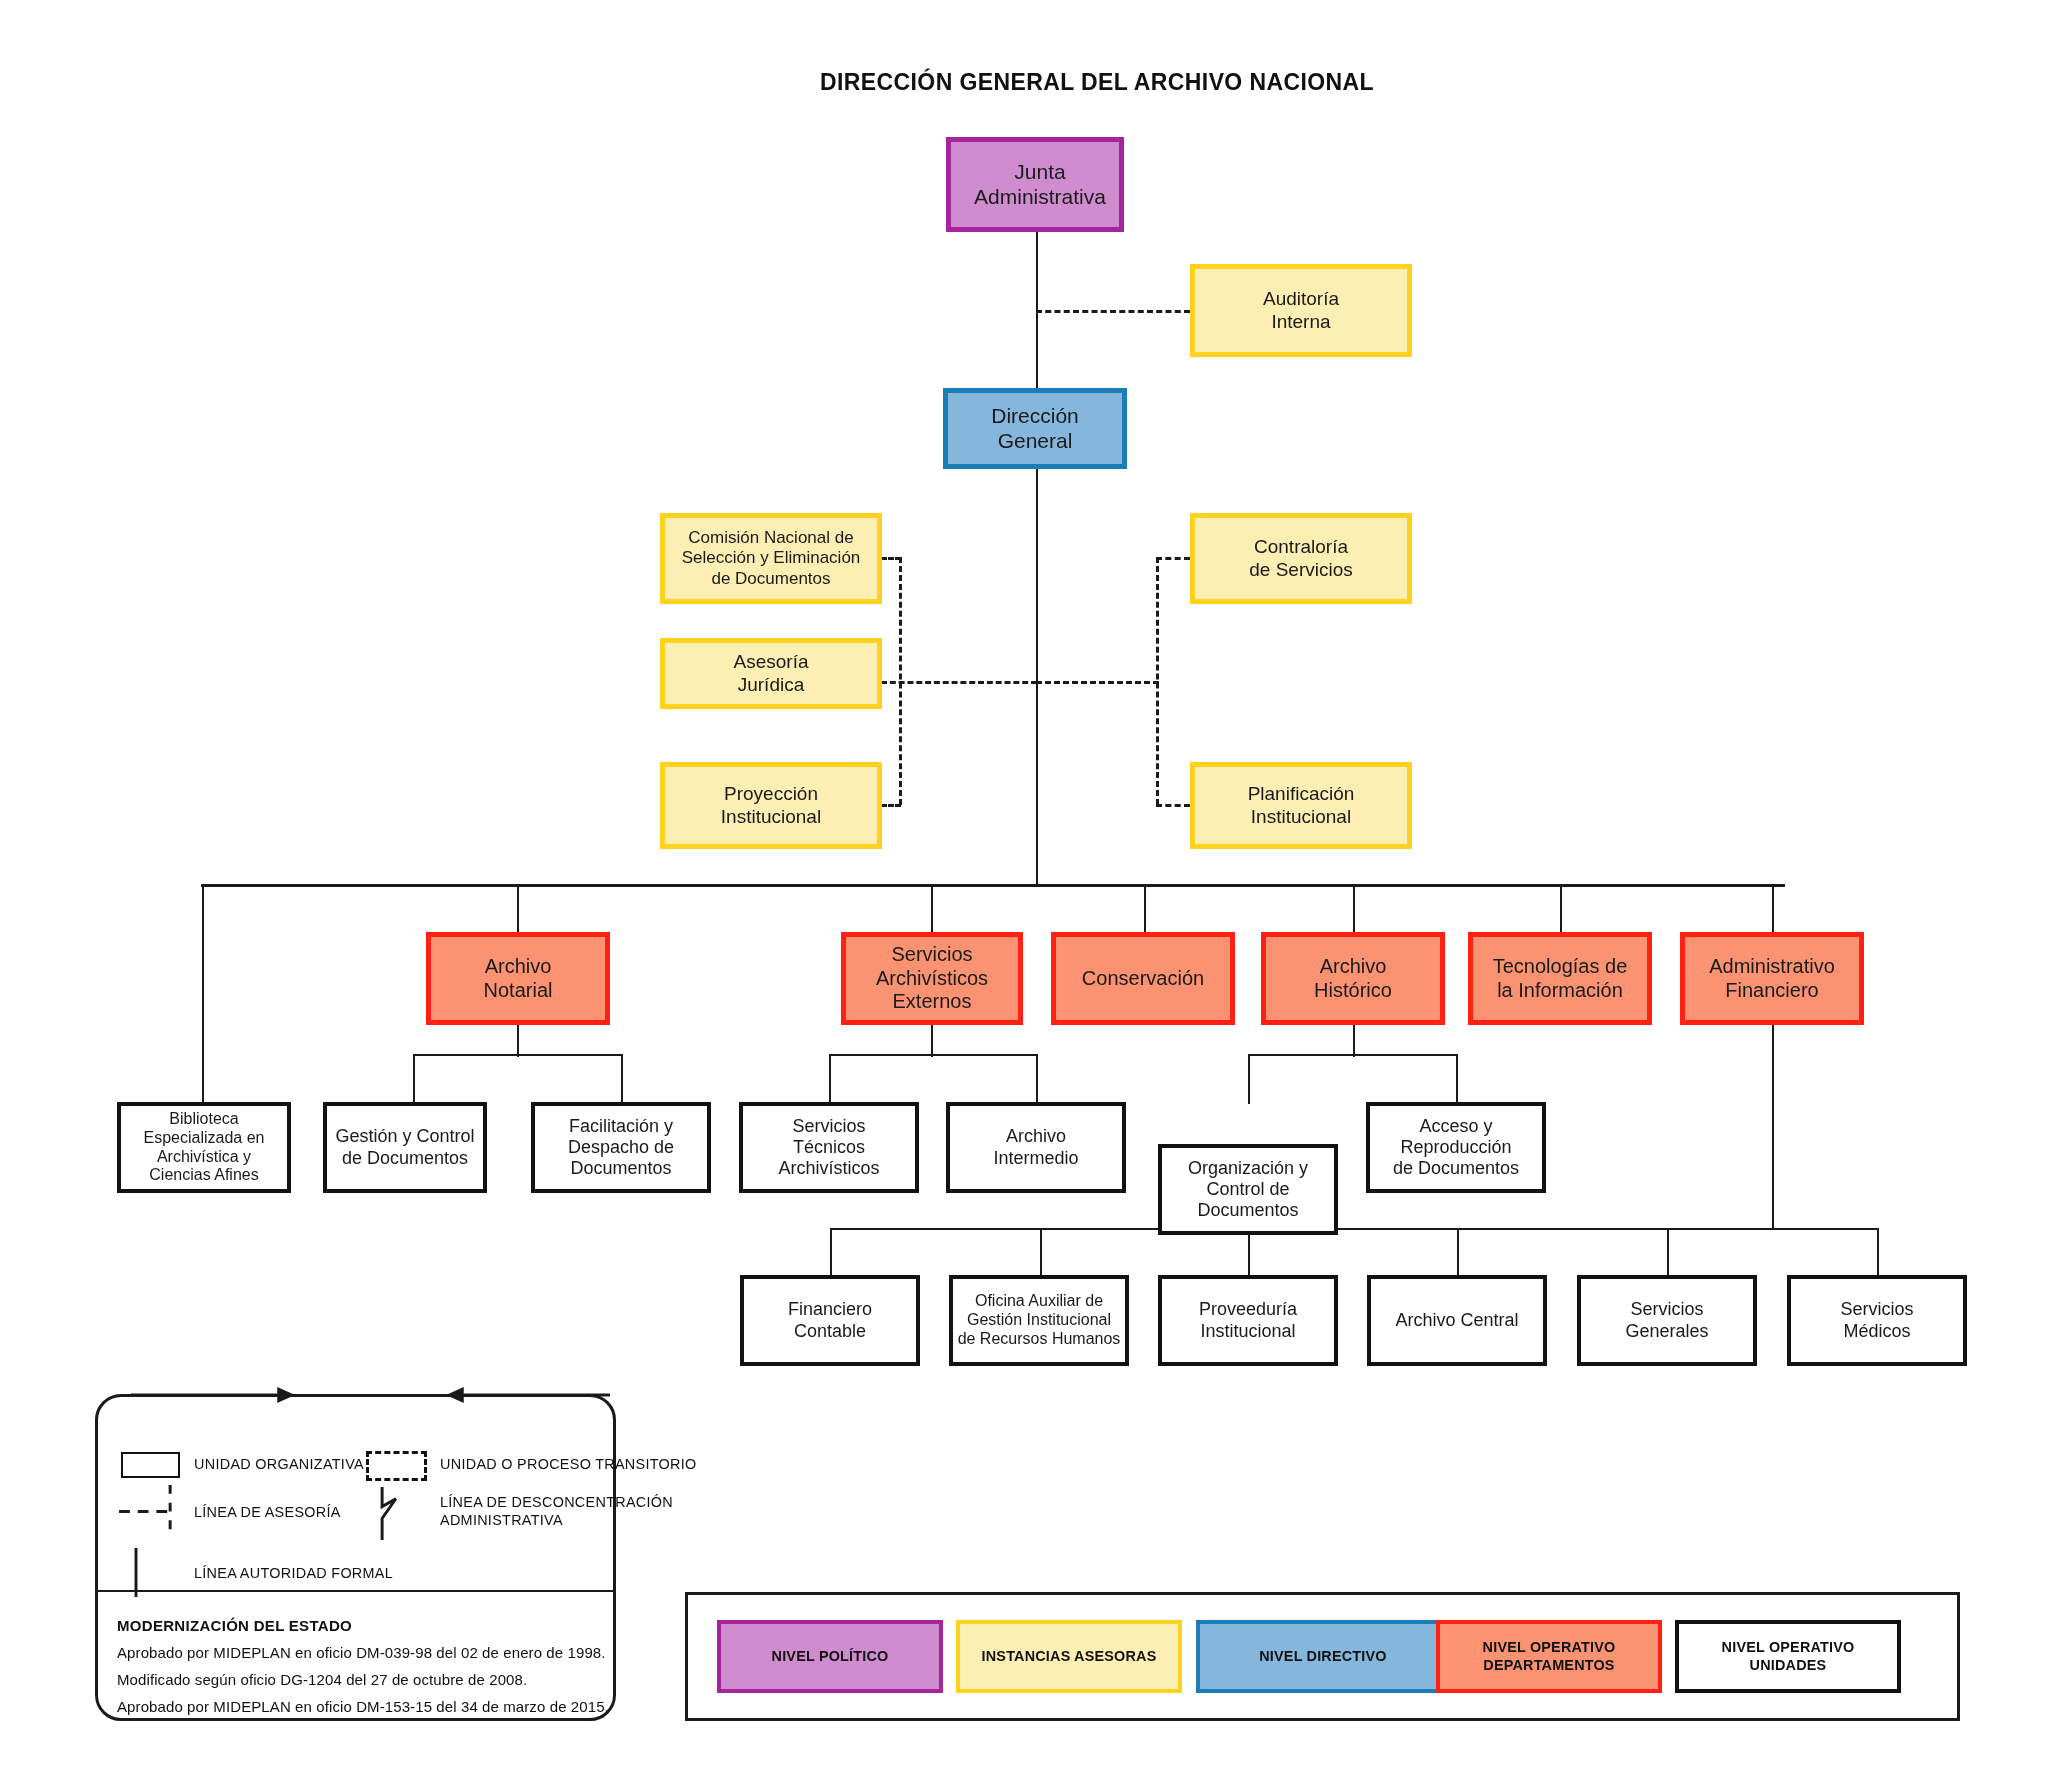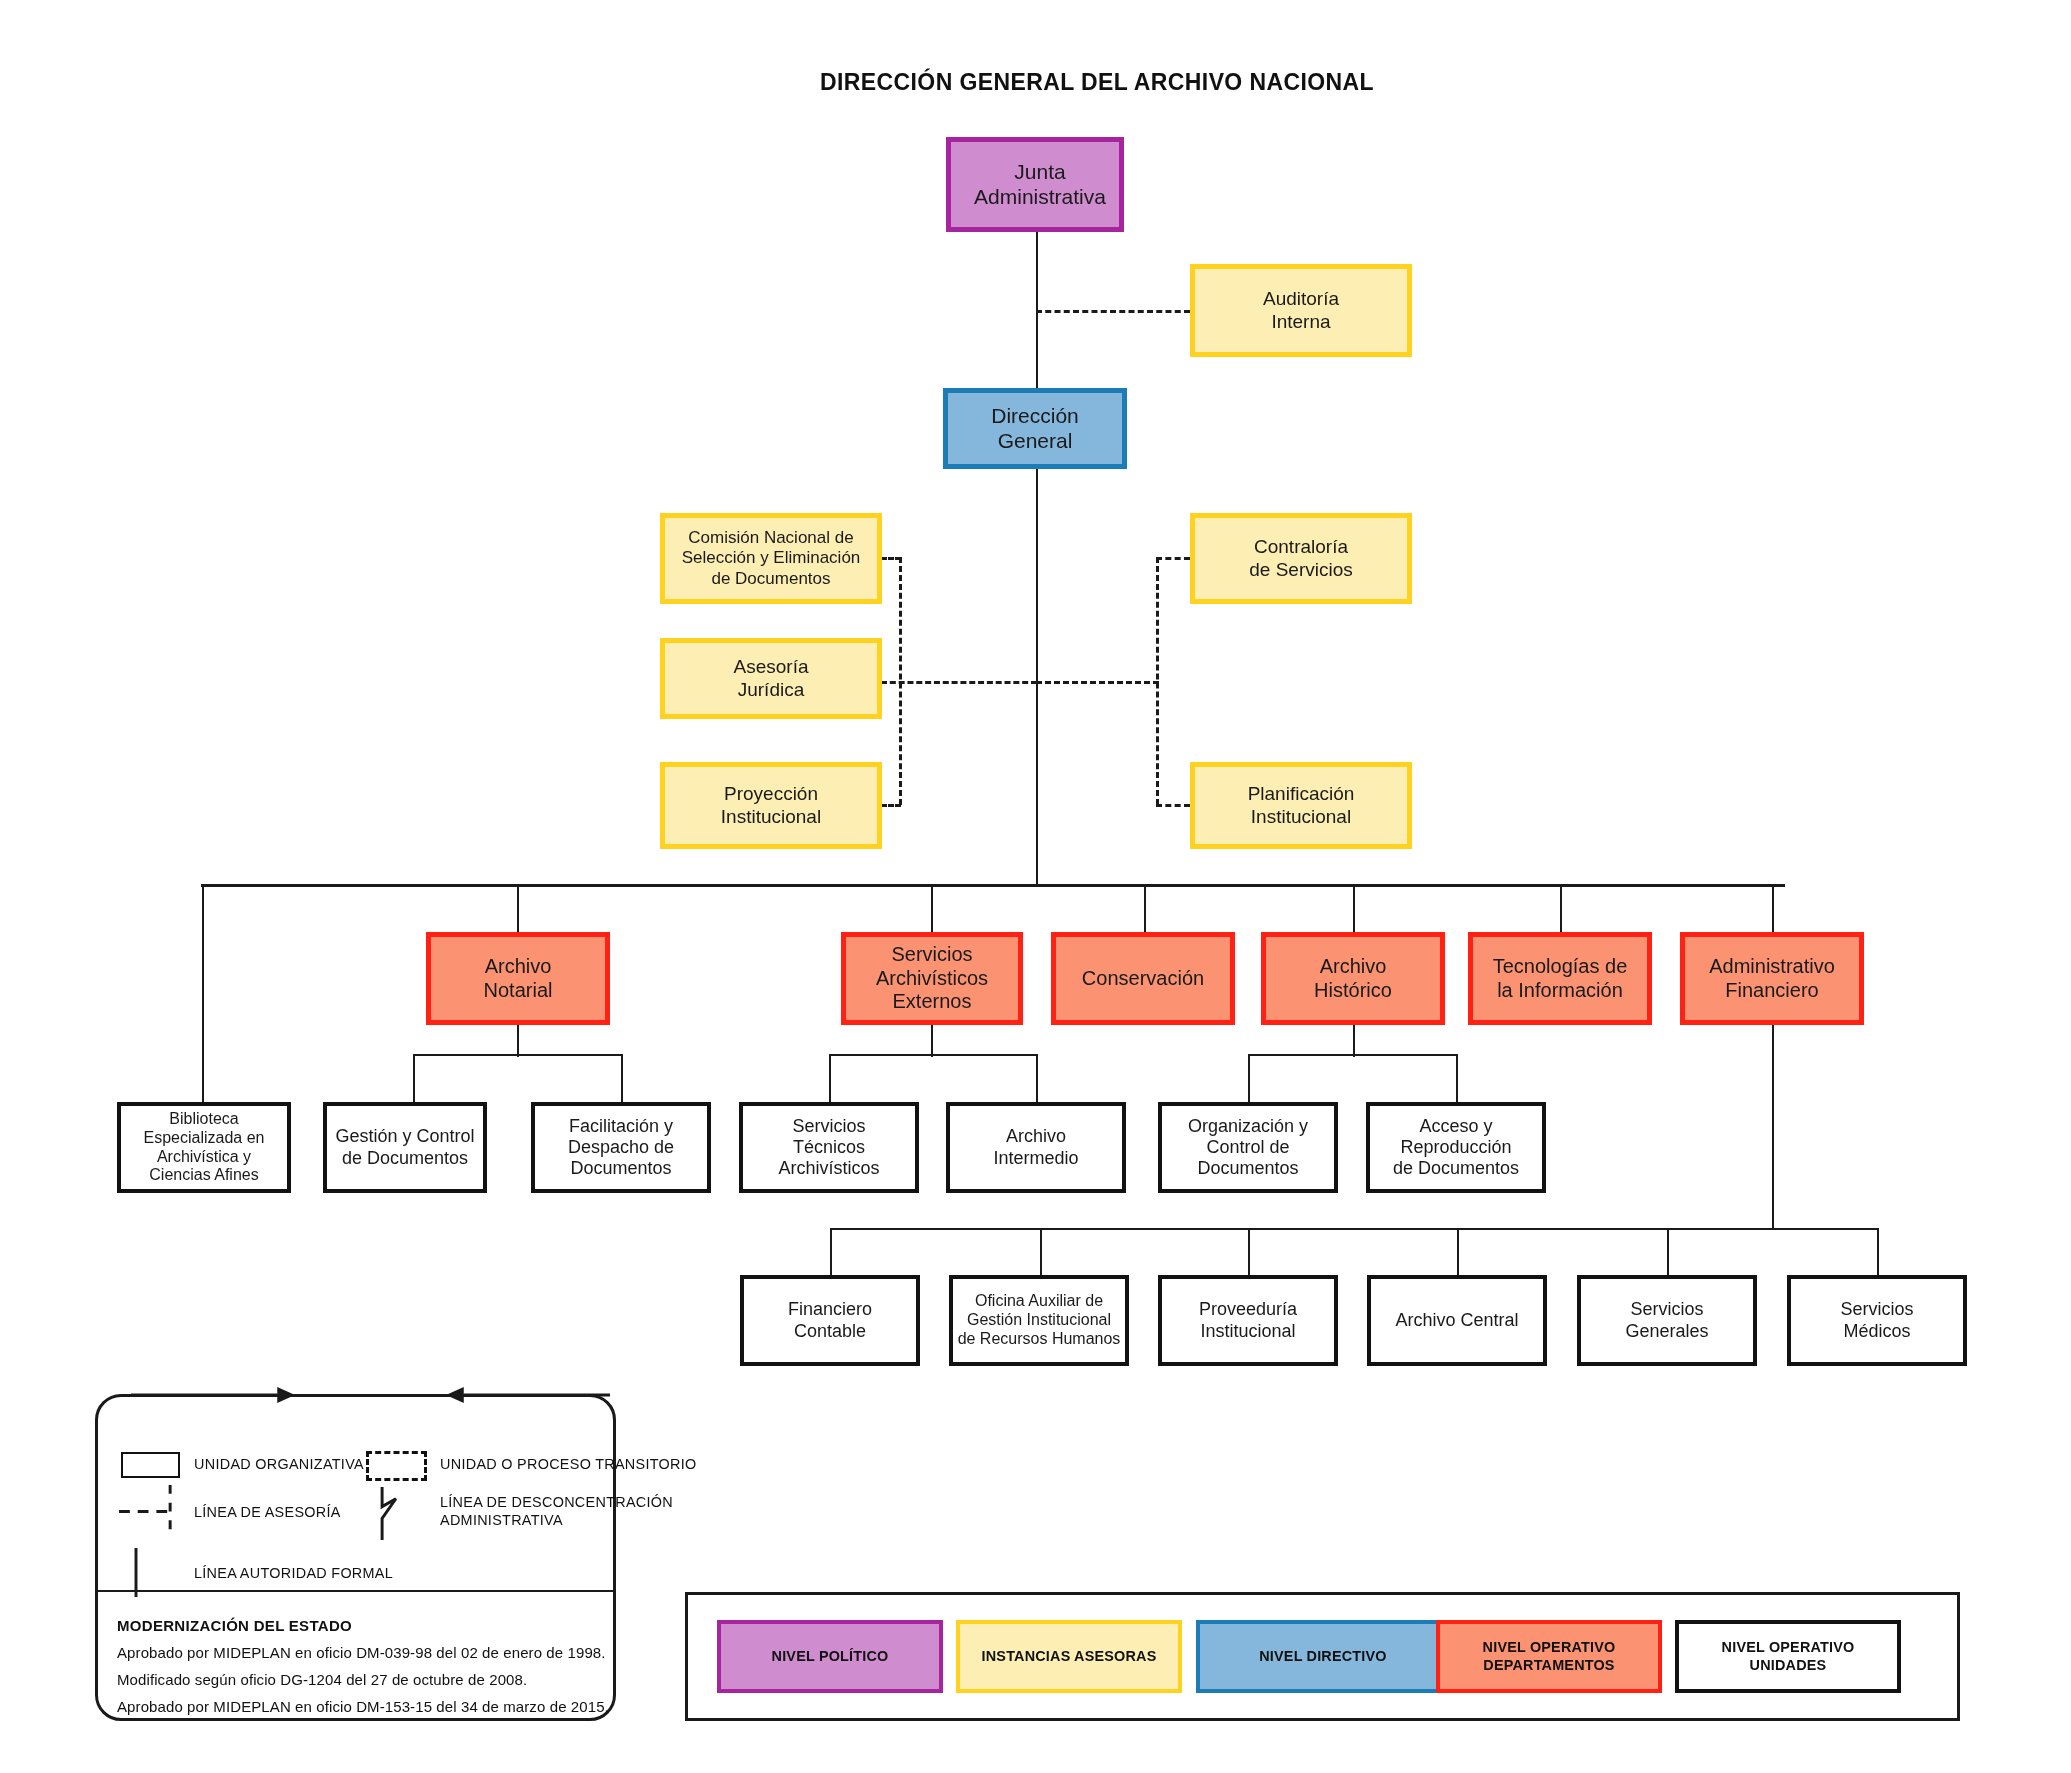--- a/index.html
+++ b/index.html
@@ -132,21 +132,21 @@
     <span>Dirección
 General</span>
   </div>
 
   <div class="node lvl-asesora small" style="left:660px;top:513px;width:222px;height:91px;">
     <span>Comisión Nacional de
 Selección y Eliminación
 de Documentos</span>
   </div>
 
-  <div class="node lvl-asesora" style="left:660px;top:638px;width:222px;height:81px;">
+  <div class="node lvl-asesora" style="left:660px;top:638px;width:222px;height:71px;">
     <span>Asesoría
 Jurídica</span>
   </div>
 
   <div class="node lvl-asesora" style="left:660px;top:762px;width:222px;height:87px;">
     <span>Proyección
 Institucional</span>
   </div>
 
   <div class="node lvl-asesora" style="left:1190px;top:513px;width:222px;height:91px;">
@@ -211,21 +211,21 @@
     <span>Servicios
 Técnicos
 Archivísticos</span>
   </div>
 
   <div class="node lvl-unidad" style="left:946px;top:1102px;width:180px;height:91px;">
     <span>Archivo
 Intermedio</span>
   </div>
 
-  <div class="node lvl-unidad" style="left:1158px;top:1102px;width:180px;height:91px;">
+  <div class="node lvl-unidad" style="left:1158px;top:1144px;width:180px;height:91px;">
     <span>Organización y
 Control de
 Documentos</span>
   </div>
 
   <div class="node lvl-unidad" style="left:1366px;top:1102px;width:180px;height:91px;text-align:center;">
     <span>Acceso y
 Reproducción
 de Documentos</span>
   </div>

